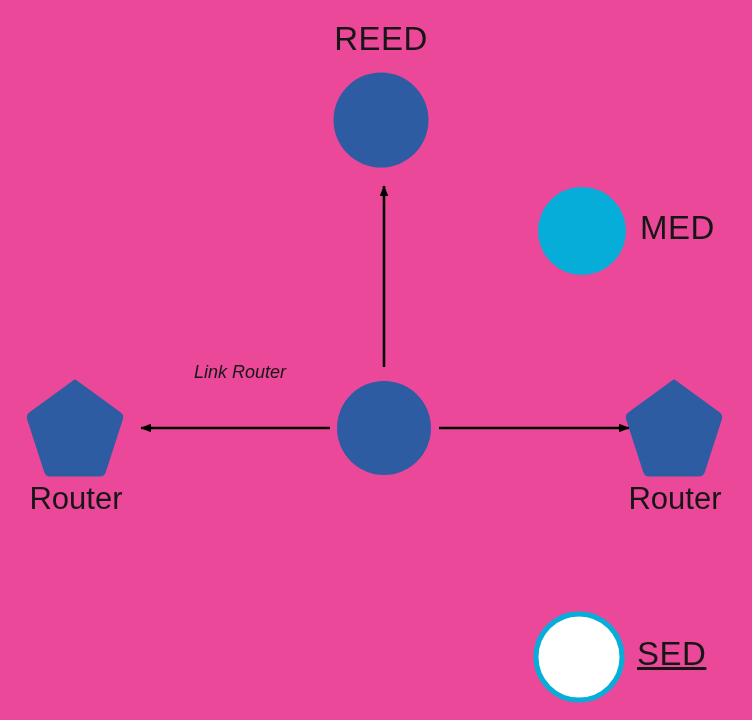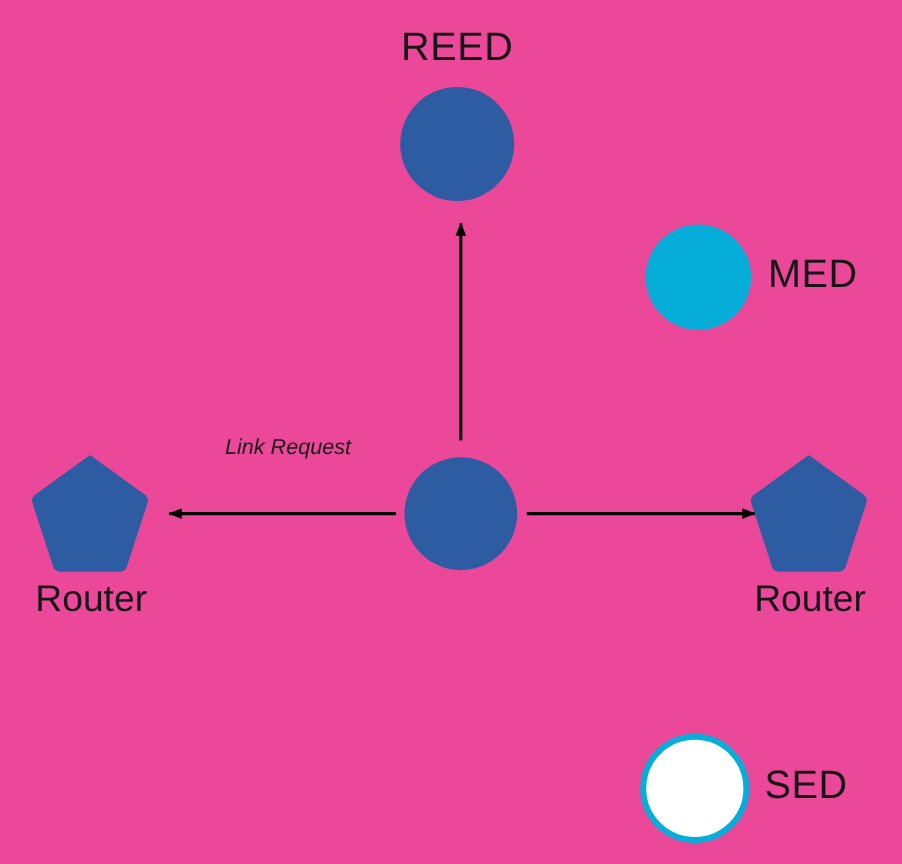--- a/index.html
+++ b/index.html
@@ -48,20 +48,21 @@
     top: 211px;
     font-size: 33px;
     letter-spacing: 0.5px;
     text-align: center;
   }
   .label-sed {
     left: 637px;
     top: 637px;
     font-size: 33px;
     letter-spacing: 0.5px;
+    text-decoration: underline;
   }
   .label-router-left {
     left: 6px;
     top: 483px;
     width: 140px;
     text-align: center;
     font-size: 31px;
   }
   .label-router-right {
     left: 605px;
@@ -138,16 +139,16 @@
 
   <div class="node-label label-med">MED</div>
 
   <div class="node-label label-sed">SED</div>
 
   <div class="node-label label-router-left">Router</div>
 
   <div class="node-label label-router-right">Router</div>
 
   <div class="edge-label">
-    <div>Link Request</div>
+    <div>Link Router</div>
   </div>
 
 </div>
 
 </body></html>

